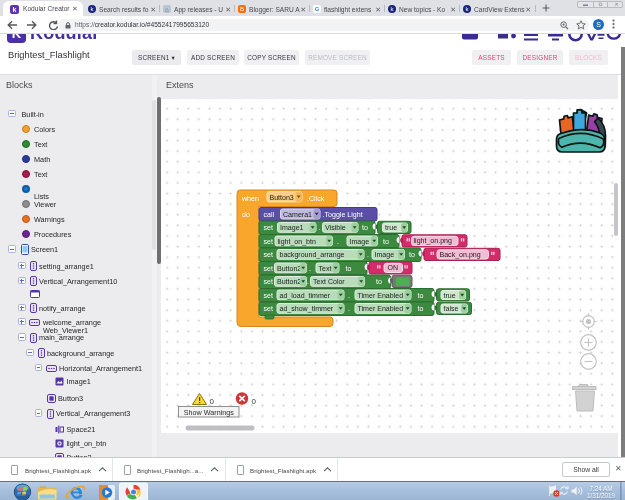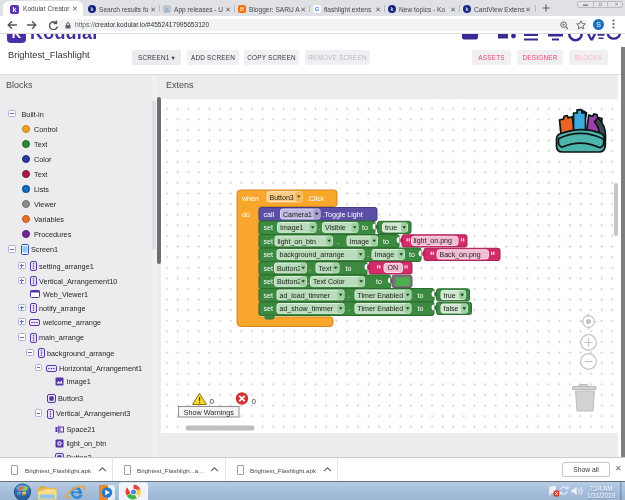--- a/index.html
+++ b/index.html
@@ -403,45 +403,45 @@
   <rect x="24.5" y="326.5" width="69" height="5" rx="2.5" fill="#bfbfc2"></rect>
 </svg>
     </div>
 
     <div class="trow" style="left:0;top:31.5px;">
         <span class="exp" style="left:8px;"></span>
         <span class="lbl" style="left:21.5px;">Built-in</span>
       </div>
     <div class="trow" style="left:0;top:47px;">
         <span class="dot" style="left:22px;background:#f0a02c;border:1px solid #c87d14;"></span>
-        <span class="lbl" style="left:34px;">Control</span>
+        <span class="lbl" style="left:34px;">Colors</span>
       </div>
     <div class="trow" style="left:0;top:62px;">
         <span class="dot" style="left:22px;background:#2e8b33;border:1px solid #1d6a22;"></span>
         <span class="lbl" style="left:34px;">Text</span>
       </div>
     <div class="trow" style="left:0;top:77px;">
         <span class="dot" style="left:22px;background:#2d3a9e;border:1px solid #1d2778;"></span>
-        <span class="lbl" style="left:34px;">Color</span>
+        <span class="lbl" style="left:34px;">Math</span>
       </div>
     <div class="trow" style="left:0;top:92px;">
         <span class="dot" style="left:22px;background:#a81b4e;border:1px solid #7e1039;"></span>
         <span class="lbl" style="left:34px;">Text</span>
       </div>
     <div class="trow" style="left:0;top:107px;">
         <span class="dot" style="left:22px;background:#1976d2;border:2px solid #125a9e;"></span>
-        <span class="lbl" style="left:34px;">Lists</span>
+        <span class="lbl" style="left:34px;margin-top:7px;">Lists</span>
       </div>
     <div class="trow" style="left:0;top:122px;">
         <span class="dot" style="left:22px;background:#8d8d8d;border:1px solid #6f6f6f;"></span>
         <span class="lbl" style="left:34px;">Viewer</span>
       </div>
     <div class="trow" style="left:0;top:137px;">
         <span class="dot" style="left:22px;background:#ec6f22;border:1px solid #bf5512;"></span>
-        <span class="lbl" style="left:34px;">Variables</span>
+        <span class="lbl" style="left:34px;">Warnings</span>
       </div>
     <div class="trow" style="left:0;top:152px;">
         <span class="dot" style="left:22px;background:#6f2398;border:1px solid #541b74;"></span>
         <span class="lbl" style="left:34px;">Procedures</span>
       </div>
     <div class="trow" style="left:0;top:167px;">
         <span class="exp" style="left:8px;"></span>
       <svg class="cicon" style="left:21px;top:2px;" width="8" height="11" viewBox="0 0 8 11">
           <rect x="0.5" y="0.5" width="7" height="10" rx="1.2" fill="#fff" stroke="#3949ab"></rect>
           <rect x="1.5" y="2" width="5" height="6.5" fill="#90caf9"></rect>
@@ -466,21 +466,21 @@
           <circle cx="3.5" cy="5" r="0.8" fill="#5635a5"></circle>
           <circle cx="3.5" cy="7.2" r="0.8" fill="#5635a5"></circle>
         </svg>
       <span class="lbl" style="left:39px;">Vertical_Arrangement10</span>
       </div>
     <div class="trow" style="left:0;top:212px;">
       <svg class="cicon" style="left:30px;top:3px;" width="10" height="8" viewBox="0 0 10 8">
           <rect x="0.5" y="0.5" width="9" height="7" rx="1" fill="#fff" stroke="#5635a5"></rect>
           <rect x="0.5" y="0.5" width="9" height="2" fill="#5635a5"></rect>
         </svg>
-      <span class="lbl" style="left:43px;">Web_Viewer1</span>
+      <span class="lbl" style="left:43px;margin-top:36px;">Web_Viewer1</span>
       </div>
     <div class="trow" style="left:0;top:225.5px;">
         <span class="exp plus" style="left:18px;"></span>
       <svg class="cicon" style="left:30px;top:2.5px;" width="7" height="10" viewBox="0 0 7 10">
           <rect x="0.5" y="0.5" width="6" height="9" rx="1.5" fill="#ede7f6" stroke="#5635a5"></rect>
           <circle cx="3.5" cy="2.8" r="0.8" fill="#5635a5"></circle>
           <circle cx="3.5" cy="5" r="0.8" fill="#5635a5"></circle>
           <circle cx="3.5" cy="7.2" r="0.8" fill="#5635a5"></circle>
         </svg>
       <span class="lbl" style="left:39px;">notify_arrange</span>

